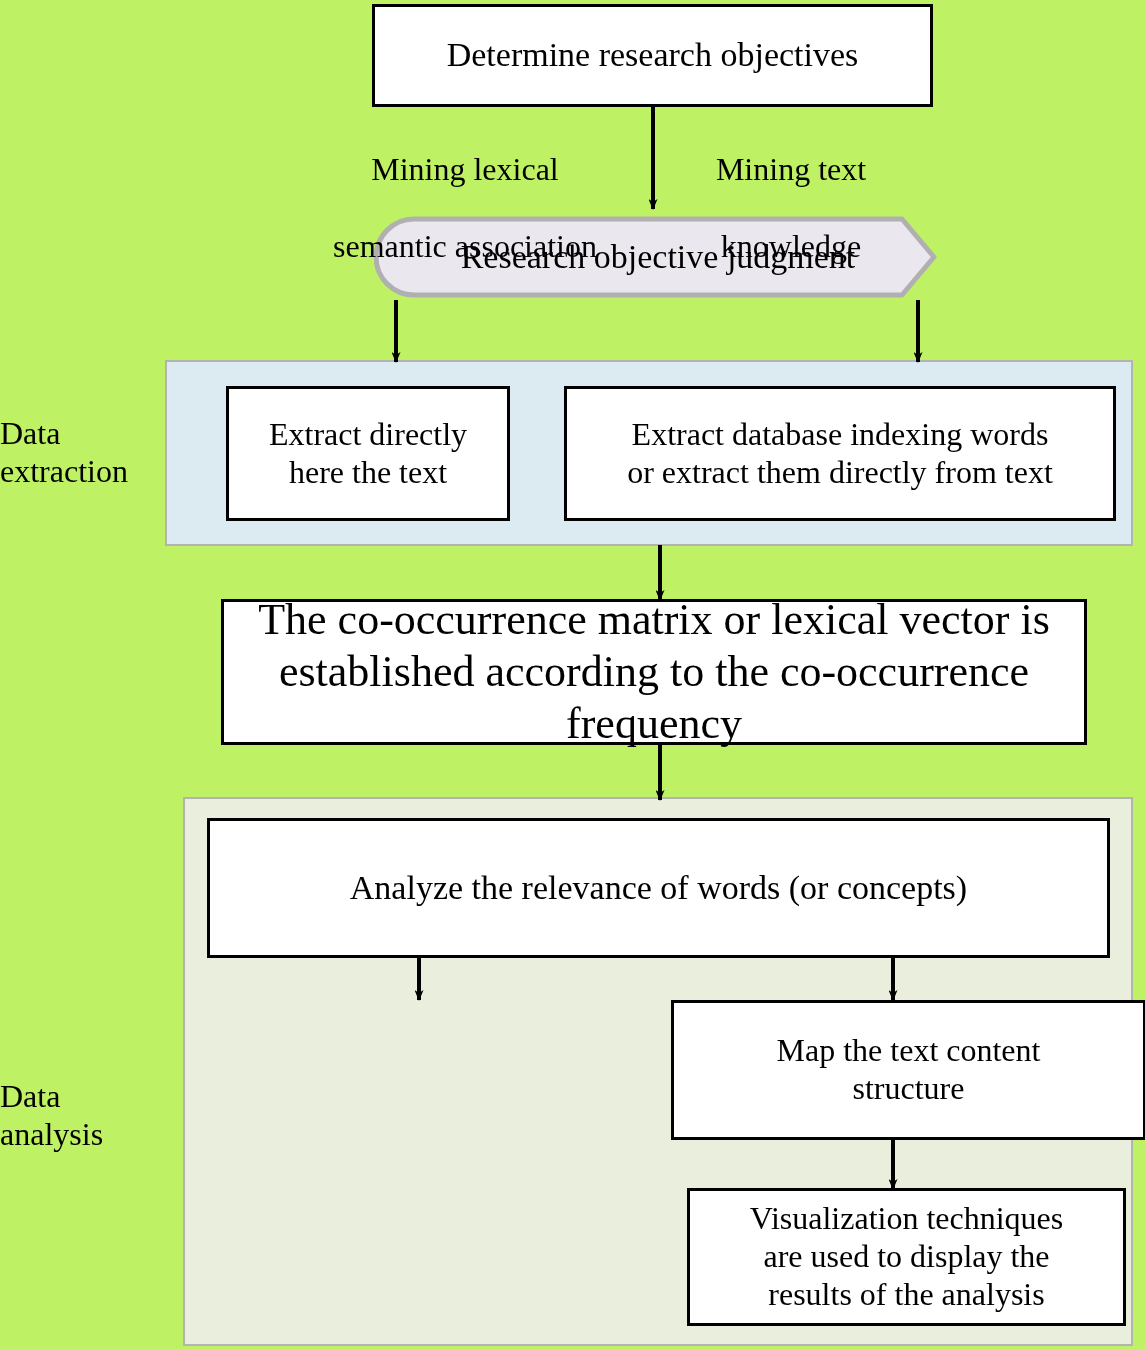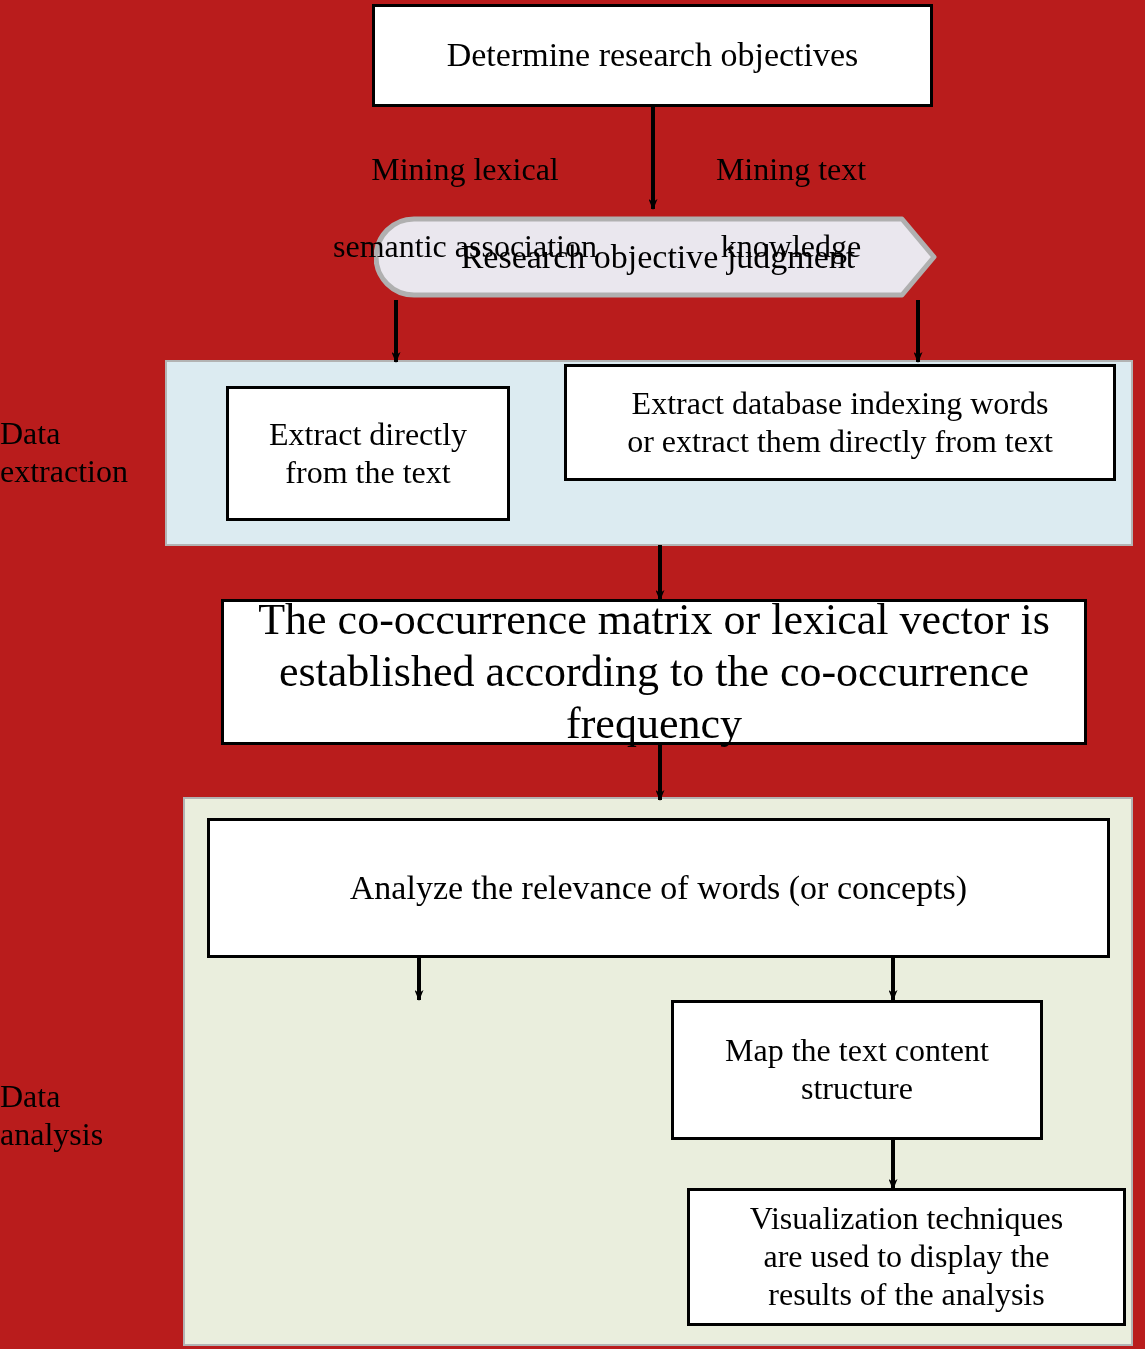--- a/index.html
+++ b/index.html
@@ -8,21 +8,21 @@
     background: #ffffff;
   }
   body {
     font-family: "Liberation Serif", "DejaVu Serif", serif;
     color: #000000;
   }
   #stage {
     position: relative;
     width: 1145px;
     height: 1349px;
-    background: #b91c1c;
+    background: #bef264;
     overflow: hidden;
   }
 
   
   .box {
     position: absolute;
     box-sizing: border-box;
     background: #ffffff;
     border: 3px solid #000000;
     display: flex;
@@ -144,25 +144,25 @@
   <div class="panel panel-extraction" style="left:165px; top:360px; width:968px; height:186px;"></div>
 
   <div class="grouplabel" style="left:0px; top:415px; width:160px; font-size:32px;">
     <div>Data</div>
     <div>extraction</div>
   </div>
 
   <div class="box" style="left:182px; top:386px; width:284px; height:135px; font-size:32px;margin-left:44px;">
     <span class="txt">
       <span>Extract directly</span><br>
-      <span>from the text</span>
-    </span>
-  </div>
-
-  <div class="box" style="left:564px; top:364px; width:552px; height:117px; font-size:32px;">
+      <span>here the text</span>
+    </span>
+  </div>
+
+  <div class="box" style="left:564px; top:386px; width:552px; height:135px; font-size:32px;">
     <span class="txt">
       <span>Extract database indexing words</span><br>
       <span>or extract them directly from text</span>
     </span>
   </div>
 
   <div class="box" style="left:221px; top:599px; width:866px; height:146px; font-size:44px;">
     <span class="txt">
       <span>The co-occurrence matrix or lexical vector is</span><br>
       <span>established according to the co-occurrence frequency</span>
@@ -174,21 +174,21 @@
   <div class="grouplabel" style="left:0px; top:1078px; width:175px; font-size:32px;">
     <div>Data</div>
     <div>analysis</div>
   </div>
 
   <div class="box" style="left:207px; top:818px; width:903px; height:140px; font-size:34px;">
     <span class="txt">Analyze the relevance of words (or concepts)</span>
   </div>
 
 
-  <div class="box" style="left:671px; top:1000px; width:372px; height:140px; font-size:32px;text-align:center;">
+  <div class="box" style="left:671px; top:1000px; width:475px; height:140px; font-size:32px;text-align:center;">
     <span class="txt">
       <span>Map the text content</span><br>
       <span>structure</span>
     </span>
   </div>
 
   <div class="box" style="left:687px; top:1188px; width:439px; height:138px; font-size:32px;">
     <span class="txt">
       <span>Visualization techniques</span><br>
       <span>are used to display the</span><br>

